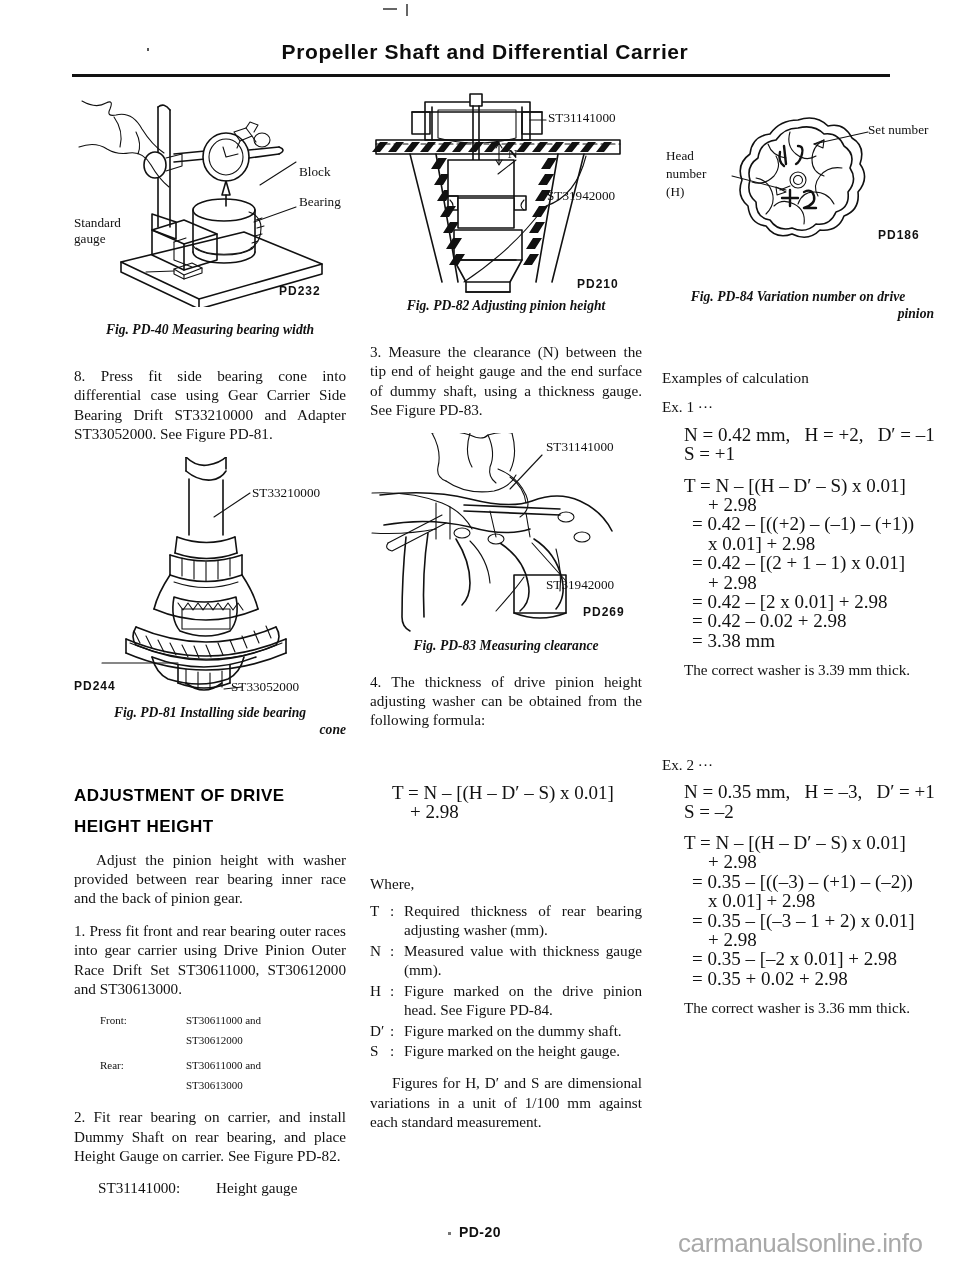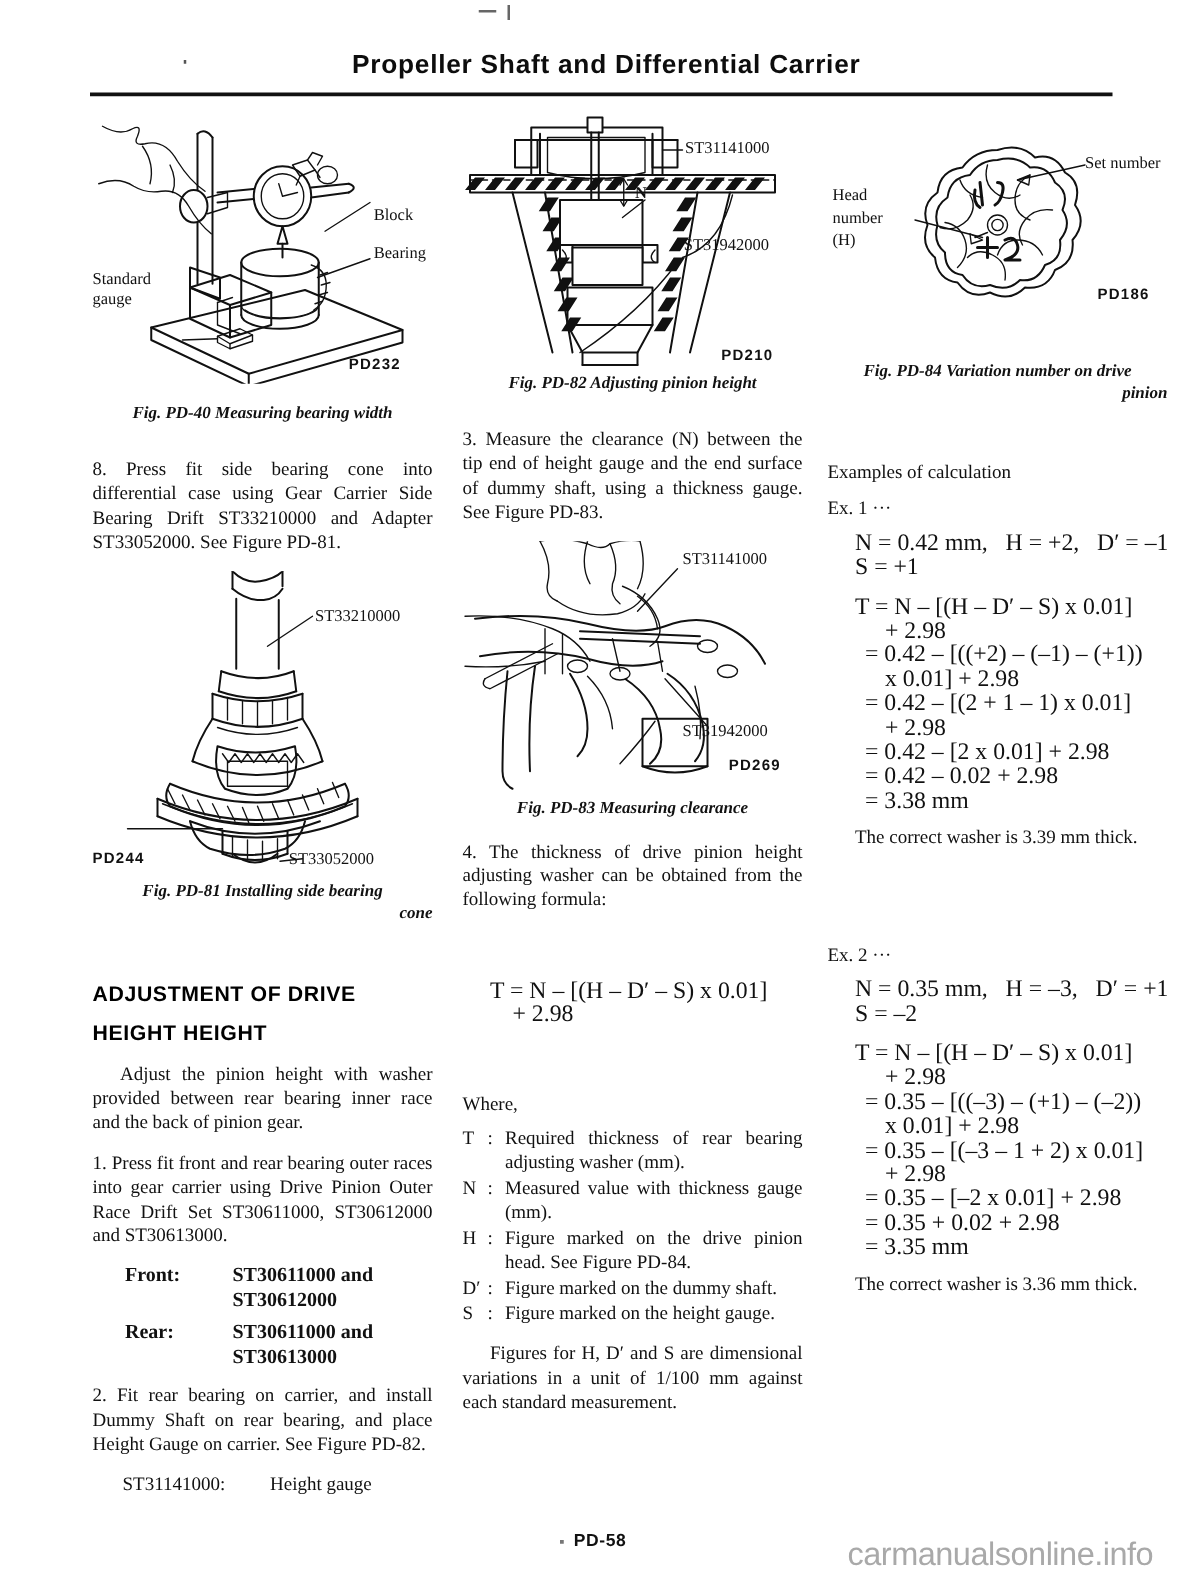--- a/index.html
+++ b/index.html
@@ -121,23 +121,22 @@
   .lbl.sans {
     font-family: "Liberation Sans", sans-serif;
     font-weight: 700;
     font-size: 12px;
     letter-spacing: 1px;
   }
 
   
   .kv-row {
     display: flex;
-    font-size: 16px;
+    font-size: 11px;
     line-height: 19.4px;
-    font-weight: bold;
   }
   .kv-row .k {
     flex: 0 0 86px;
     text-align: left;
   }
   .kv-row .k.indent { padding-left: 26px; }
   .kv-row .v { flex: 1 1 auto; }
 
   .def-row {
     display: flex;
@@ -623,22 +622,21 @@
       <div class="formula ind1">S = –2</div>
       <div class="spacer-sm"></div>
       <div class="formula ind1">T = N – [(H – D′ – S) x 0.01]</div>
       <div class="formula ind4">+ 2.98</div>
       <div class="formula ind3">= 0.35 – [((–3) – (+1) – (–2))</div>
       <div class="formula ind4">x 0.01] + 2.98</div>
       <div class="formula ind3">= 0.35 – [(–3 – 1 + 2) x 0.01]</div>
       <div class="formula ind4">+ 2.98</div>
       <div class="formula ind3">= 0.35 – [–2 x 0.01] + 2.98</div>
       <div class="formula ind3">= 0.35 + 0.02 + 2.98</div>
-      <div class="formula ind3">= 3.35 mm</div>
       <p class="body-text first-indent" style="margin-top:10px;">The correct washer is 3.36 mm thick.</p>
     </div>
   </div>
 
   <div class="footer-dot"></div>
-  <div class="footer-page">PD-58</div>
+  <div class="footer-page">PD-20</div>
   <div class="watermark">carmanualsonline.info</div>
 
 </div>
 
 </body></html>

